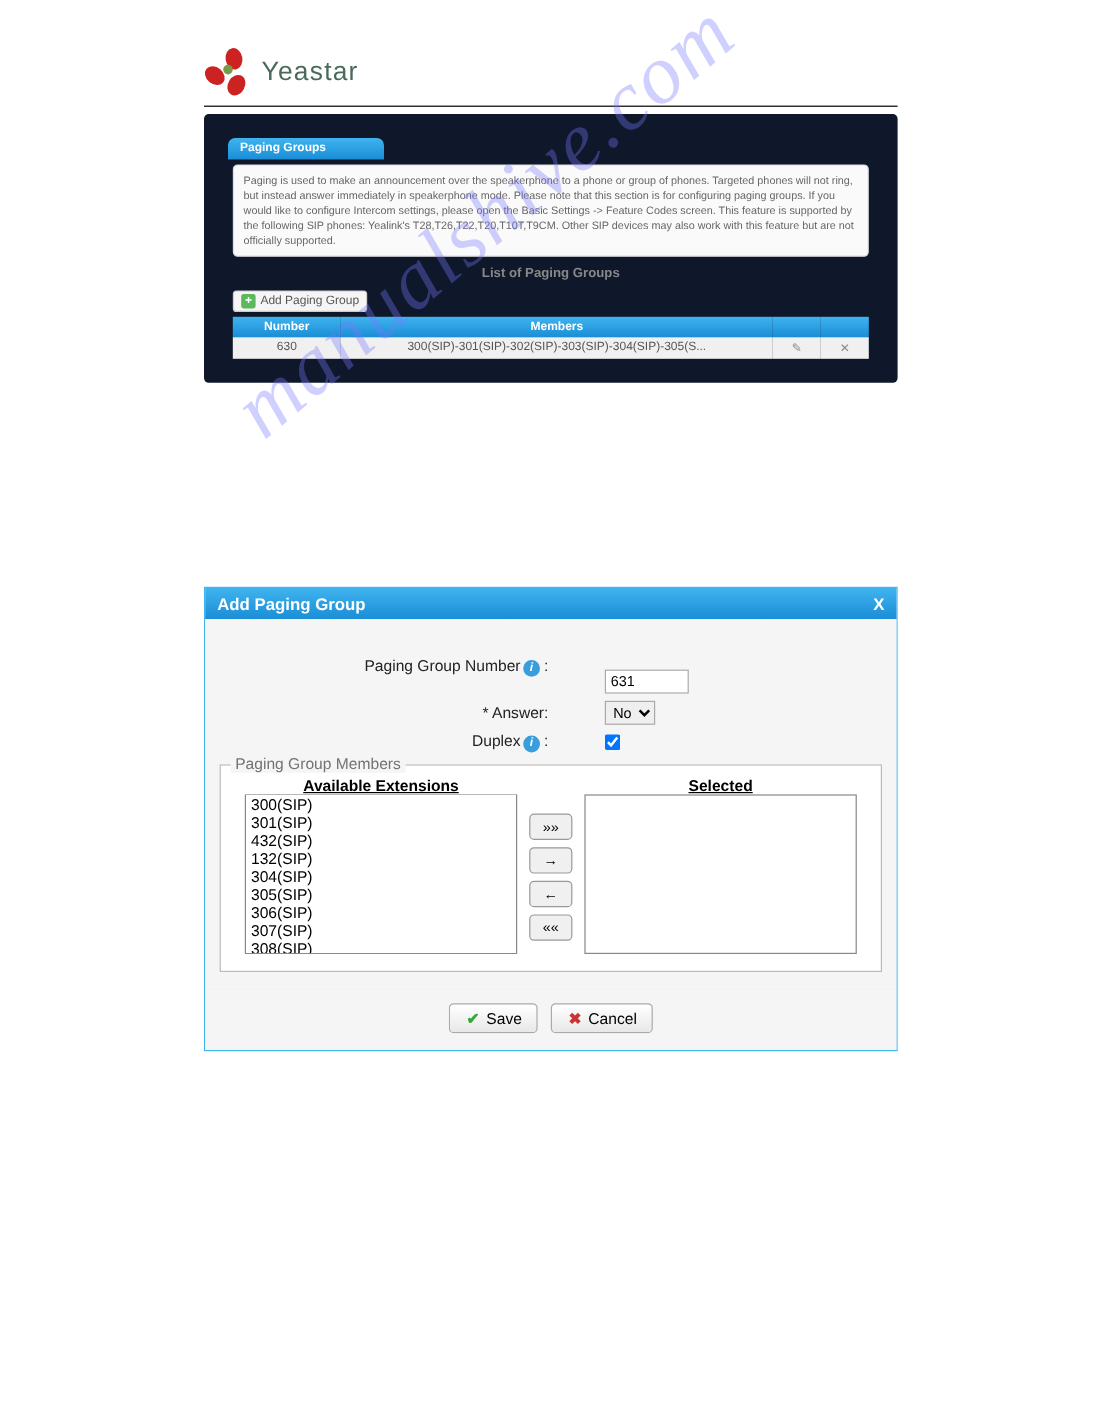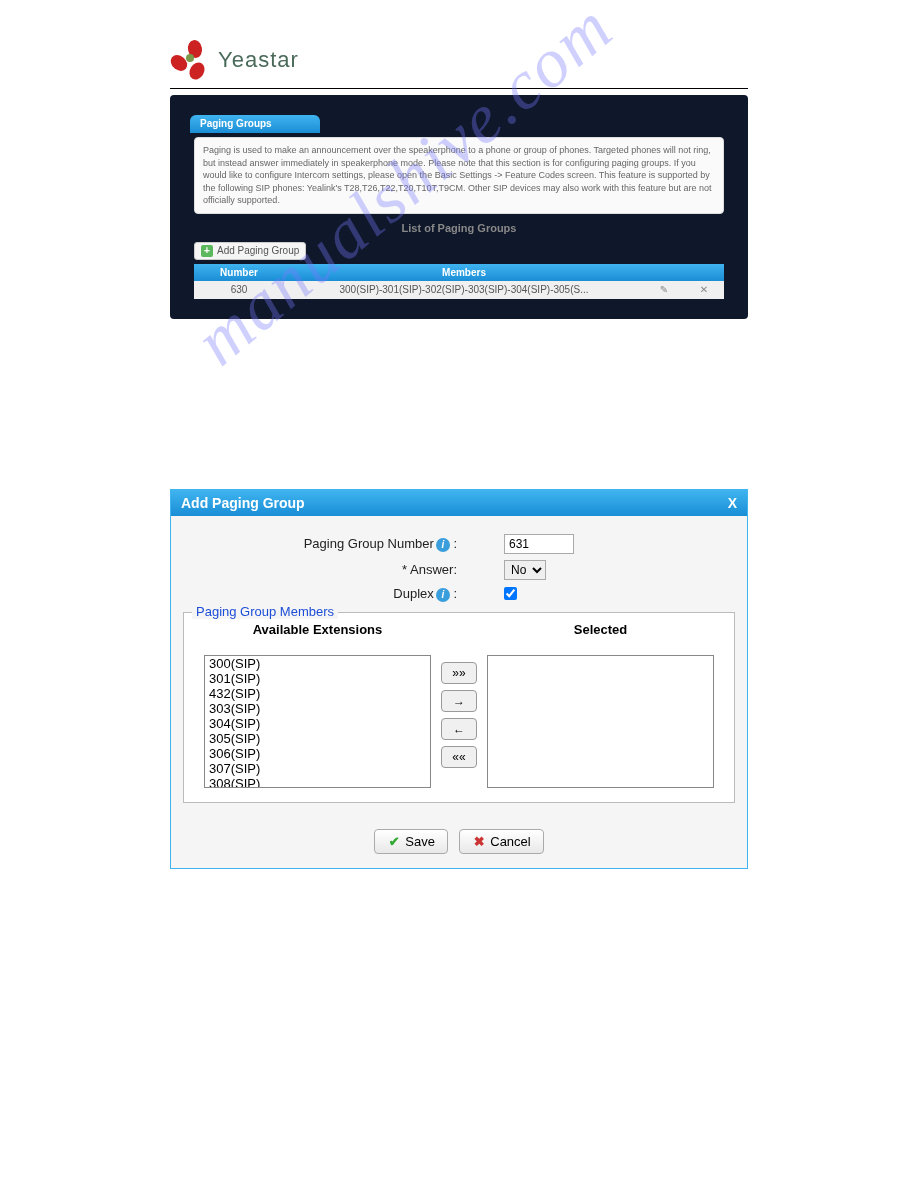--- a/index.html
+++ b/index.html
@@ -28,26 +28,26 @@
   .tbl tbody td { color: #555; }
   .row-icon { width: 12px; height: 12px; display: inline-block; color: #888; cursor: pointer; }
 
   .dialog-wrap { margin: 110px 170px 40px 170px; border: 1px solid #3fb4ef; }
   .dialog-title { background: linear-gradient(#3fb4ef,#1a8dd6); color: #fff; font-weight: bold; font-size: 14px; padding: 5px 10px; display: flex; justify-content: space-between; align-items: center; }
   .dialog-close { font-weight: bold; cursor: pointer; font-size: 14px; }
   .dialog-body { background: #f5f5f5; padding: 12px; }
   .form-row { display: flex; align-items: center; justify-content: flex-start; margin: 6px 0; gap: 41px; }
   .form-label { width: 280px; text-align: right; font-size: 13px; color: #222; padding-right: 6px; }
   .info-icon { display: inline-block; width: 14px; height: 14px; background: #3a9edc; color: #fff; border-radius: 50%; font-size: 10px; line-height: 14px; text-align: center; font-style: italic; font-weight: bold; margin-left: 2px; }
-  .form-input { border: 1px solid #aaa; padding: 2px 4px; font-size: 12px; width: 70px; }
+  .form-input { border: 1px solid #aaa; padding: 2px 4px; font-size: 12px; width: 70px; margin-top: 24px; }
   .form-select { border: 1px solid #aaa; font-size: 12px; padding: 1px 2px; }
   .fieldset { border: 1px solid #bbb; margin-top: 10px; background: #fff; }
-  .fieldset-legend { font-size: 13px; color: #1d4ed8; padding: 0 4px; margin-left: 8px; background: #f5f5f5; position: relative; top: -9px; display: inline-block; }
+  .fieldset-legend { font-size: 13px; color: #737373; padding: 0 4px; margin-left: 8px; background: #f5f5f5; position: relative; top: -9px; display: inline-block; }
   .members-wrap { display: flex; gap: 10px; padding: 0 20px 14px 20px; margin-top: -6px; }
-  .col-title { text-align: center; font-weight: bold; font-size: 13px; margin-bottom: 18px; }
+  .col-title { text-align: center; font-weight: bold; font-size: 13px; margin-bottom: 0; text-decoration: underline; }
   .listbox { border: 1px solid #888; background: #fff; height: 133px; overflow-y: scroll; font-size: 13px; }
   .listbox .opt { padding: 0 4px; cursor: pointer; }
   .side-col { flex: 1; }
   .mid-col { display: flex; flex-direction: column; gap: 6px; justify-content: center; padding-top: 20px; }
   .move-btn { border: 1px solid #999; background: #f0f0f0; border-radius: 4px; width: 36px; height: 22px; font-size: 12px; cursor: pointer; }
   .dialog-actions { text-align: center; padding: 14px 0; background: #f5f5f5; }
   .act-btn { display: inline-flex; align-items: center; gap: 4px; border: 1px solid #aaa; background: linear-gradient(#fff,#e8e8e8); border-radius: 4px; padding: 4px 12px; font-size: 13px; cursor: pointer; margin: 0 4px; }
   .chk-icon { width: 14px; height: 14px; color: #3a3; font-weight: bold; }
   .x-icon { width: 14px; height: 14px; color: #c33; font-weight: bold; }
 
@@ -128,21 +128,21 @@
 
     <div class="fieldset">
       <span class="fieldset-legend">Paging Group Members</span>
       <div class="members-wrap">
         <div class="side-col">
           <div class="col-title">Available Extensions</div>
           <div class="listbox">
             <div class="opt">300(SIP)</div>
             <div class="opt">301(SIP)</div>
             <div class="opt">432(SIP)</div>
-            <div class="opt">303(SIP)</div>
+            <div class="opt">132(SIP)</div>
             <div class="opt">304(SIP)</div>
             <div class="opt">305(SIP)</div>
             <div class="opt">306(SIP)</div>
             <div class="opt">307(SIP)</div>
             <div class="opt">308(SIP)</div>
           </div>
         </div>
         <div class="mid-col">
           <button class="move-btn">»»</button>
           <button class="move-btn">→</button>

